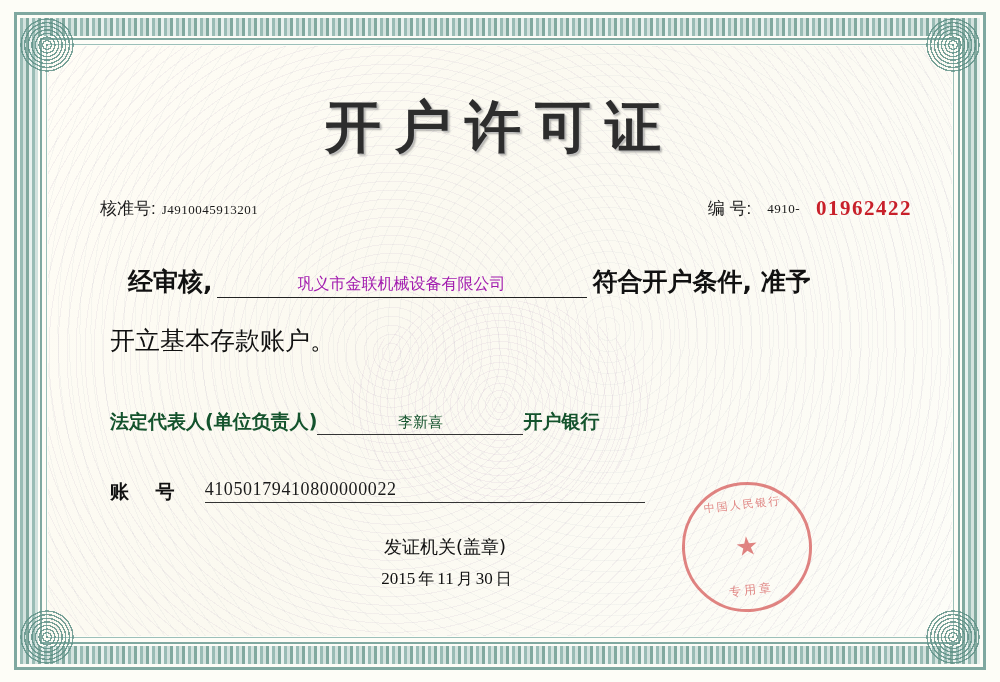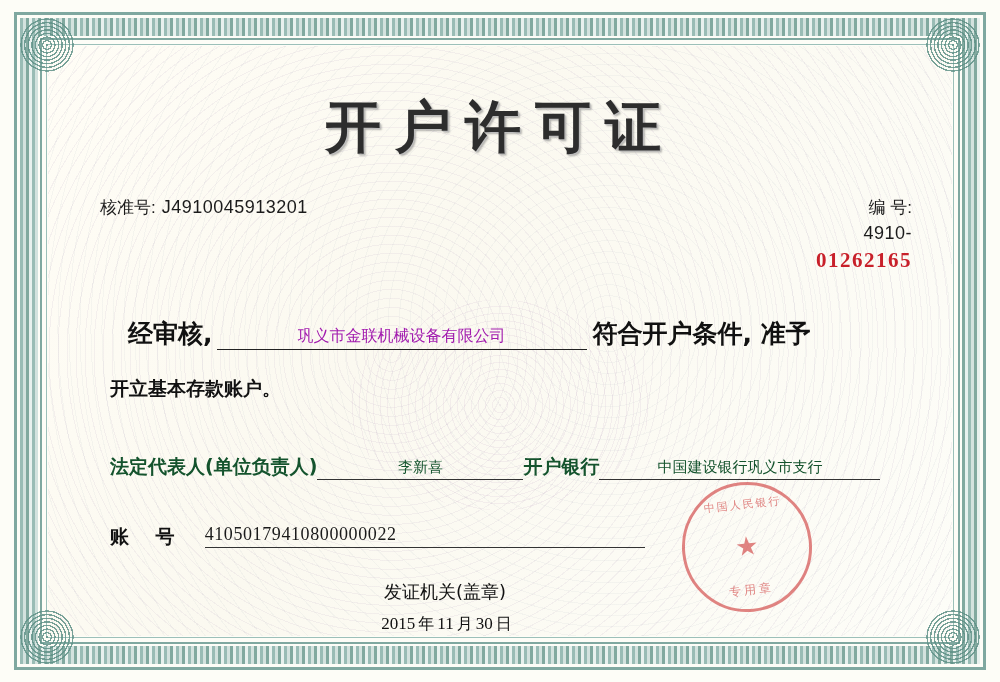--- a/index.html
+++ b/index.html
@@ -150,25 +150,25 @@
 
   .row-ids {
     margin-top: 30px;
     display: flex;
     justify-content: space-between;
     align-items: baseline;
     font-size: 18px;
     color: #1b1b1b;
   }
   .id-left { margin-left: 30px; display: flex; align-items: baseline; gap: 6px; }
-  .id-right { margin-right: 18px; display: flex; align-items: flex-end; gap: 4px; flex-direction: column; }
+  .id-right { margin-right: 18px; display: flex; align-items: center; gap: 16px; }
   .label-cn { font-family: Liberation Sans, sans-serif; font-size: 17px; }
   .id-value {
-    font-family: Liberation Sans, sans-serif;
-    font-size: 18px;
+    font-family: Liberation Serif, serif;
+    font-size: 13px;
     letter-spacing: .5px;
   }
   .serial-red {
     color: #c8202a;
     font-family: "Liberation Serif", serif;
     font-size: 21px;
     letter-spacing: 1.5px;
     font-weight: bold;
   }
 
@@ -190,22 +190,22 @@
     text-align: center;
     font-family: "DejaVu Sans", sans-serif;
     font-size: 16px;
     font-weight: normal;
     color: #a21caf;
   }
   .body-line2 {
     margin-top: 26px;
     padding-left: 40px;
     font-family: "DejaVu Sans", sans-serif;
-    font-size: 19px;
-    font-weight: bold;
+    font-size: 25px;
+    font-weight: normal;
     color: #111;
   }
 
   .field-row {
     margin-top: 52px;
     display: flex;
     align-items: flex-end;
     padding-left: 40px;
     font-family: "DejaVu Sans", sans-serif;
     font-size: 19px;
@@ -335,37 +335,36 @@
     <div class="doc-title">开户许可证</div>
 
     <div class="row-ids">
       <div class="id-left">
         <span class="label-cn">核准号:</span>
         <span class="id-value">J4910045913201</span>
       </div>
       <div class="id-right">
         <span class="label-cn">编 号:</span>
         <span class="id-value">4910-</span>
-        <span class="serial-red">01262165</span>
+        <span class="serial-red">01962422</span>
       </div>
     </div>
 
     <div class="body-line">
       <span>经审核,</span>
       <span class="fill">巩义市金联机械设备有限公司</span>
       <span>符合开户条件, 准予</span>
     </div>
 
     <div class="body-line2">开立基本存款账户。</div>
 
     <div class="field-row">
       <span>法定代表人(单位负责人)</span>
       <span class="underline u-rep">李新喜</span>
       <span>开户银行</span>
-      <span class="underline u-bank">中国建设银行巩义市支行</span>
     </div>
 
     <div class="acct-row">
       <span class="acct-label">账 号</span>
       <span class="acct-value">41050179410800000022</span>
     </div>
 
     <div class="issuer-block">
       <div class="issuer-line">发证机关(盖章)</div>
       <div class="date-line">

